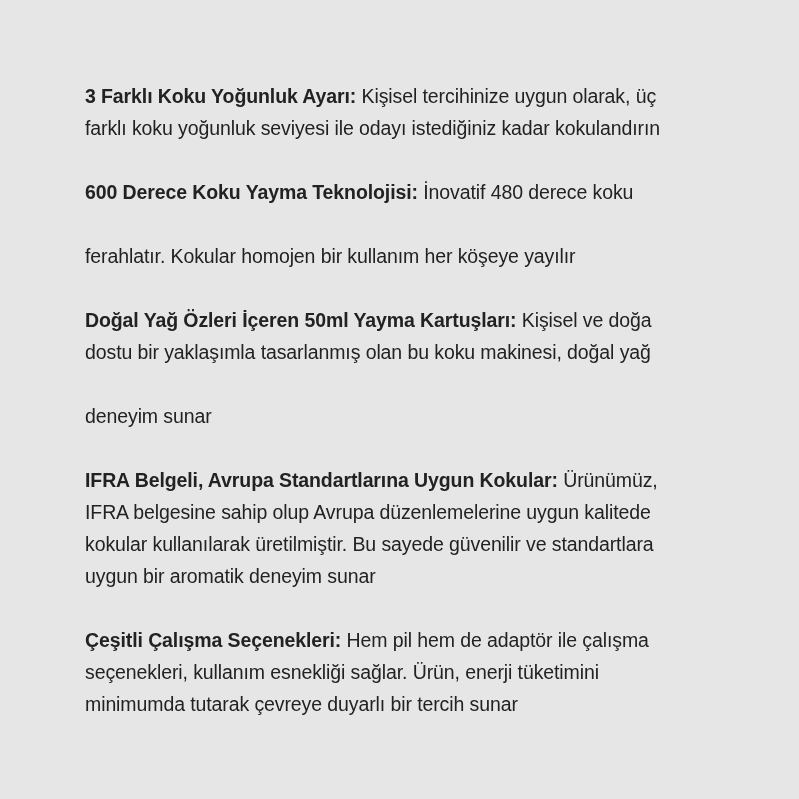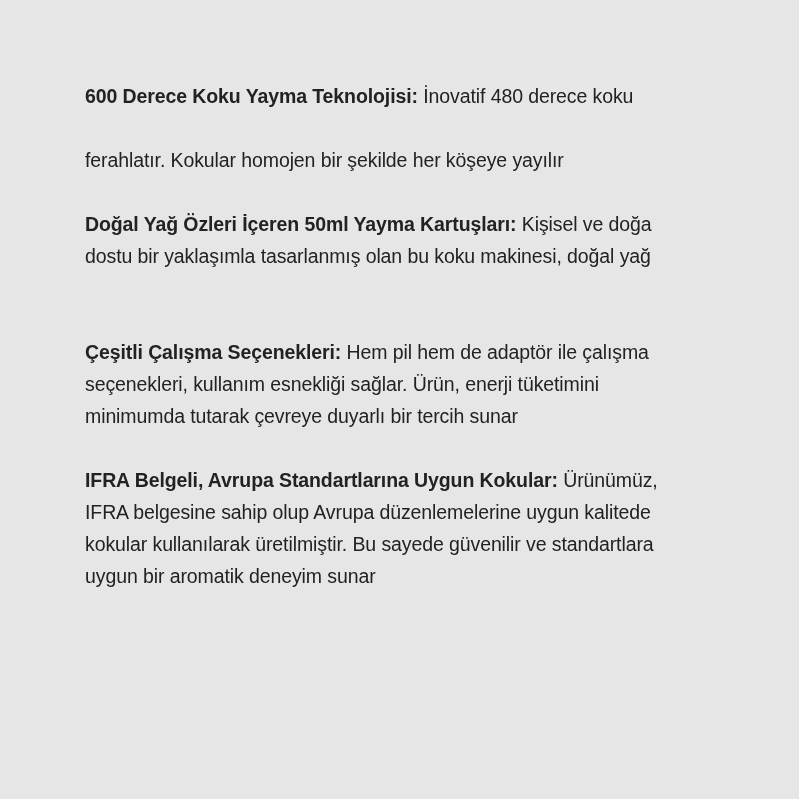--- a/index.html
+++ b/index.html
@@ -27,42 +27,48 @@
       letter-spacing: -0.1px;
     }
     .feature .title {
       font-weight: bold;
     }
   </style>
 </head>
 <body>
 
 <div class="content">
+  <p class="feature">
+    <span class="title">3 Farklı Koku Yoğunluk Ayarı:</span>
+    <span>Kişisel tercihinize uygun olarak, üç</span><br>
+    <span>farklı koku yoğunluk seviyesi ile odayı istediğiniz kadar kokulandırın</span>
+  </p>
 
   <p class="feature">
     <span class="title">600 Derece Koku Yayma Teknolojisi:</span>
     <span>İnovatif 480 derece koku</span><br>
     <br>
-    <span>ferahlatır. Kokular homojen bir şekilde her köşeye yayılır</span>
+    <span>ferahlatır. Kokular homojen bir kullanım her köşeye yayılır</span>
   </p>
 
   <p class="feature">
     <span class="title">Doğal Yağ Özleri İçeren 50ml Yayma Kartuşları:</span>
     <span>Kişisel ve doğa</span><br>
     <span>dostu bir yaklaşımla tasarlanmış olan bu koku makinesi, doğal yağ</span><br>
     <br>
-  </p>
-
-  <p class="feature">
-    <span class="title">Çeşitli Çalışma Seçenekleri:</span>
-    <span>Hem pil hem de adaptör ile çalışma</span><br>
-    <span>seçenekleri, kullanım esnekliği sağlar. Ürün, enerji tüketimini</span><br>
-    <span>minimumda tutarak çevreye duyarlı bir tercih sunar</span>
+    <span>deneyim sunar</span>
   </p>
 
   <p class="feature">
     <span class="title">IFRA Belgeli, Avrupa Standartlarına Uygun Kokular:</span>
     <span>Ürünümüz,</span><br>
     <span>IFRA belgesine sahip olup Avrupa düzenlemelerine uygun kalitede</span><br>
     <span>kokular kullanılarak üretilmiştir. Bu sayede güvenilir ve standartlara</span><br>
     <span>uygun bir aromatik deneyim sunar</span>
   </p>
+
+  <p class="feature">
+    <span class="title">Çeşitli Çalışma Seçenekleri:</span>
+    <span>Hem pil hem de adaptör ile çalışma</span><br>
+    <span>seçenekleri, kullanım esnekliği sağlar. Ürün, enerji tüketimini</span><br>
+    <span>minimumda tutarak çevreye duyarlı bir tercih sunar</span>
+  </p>
 </div>
 
 </body></html>

